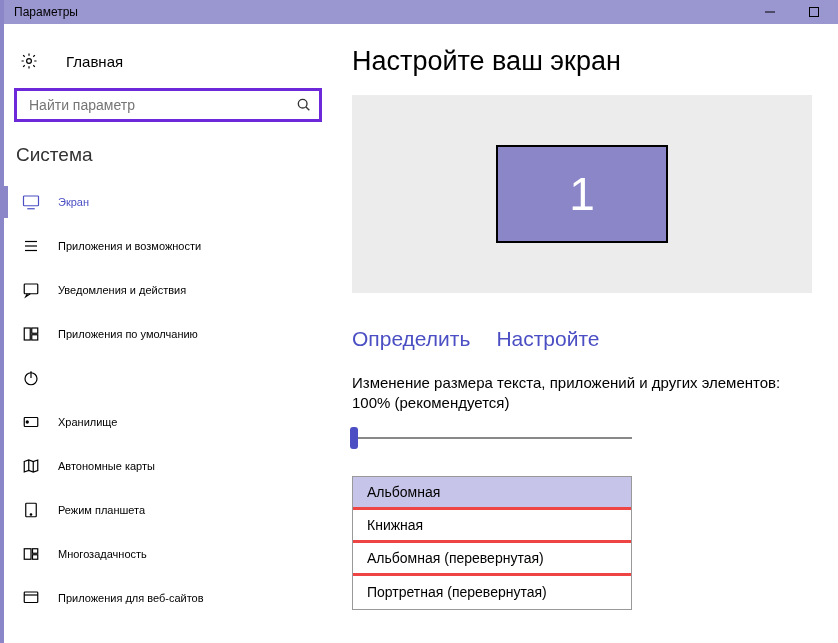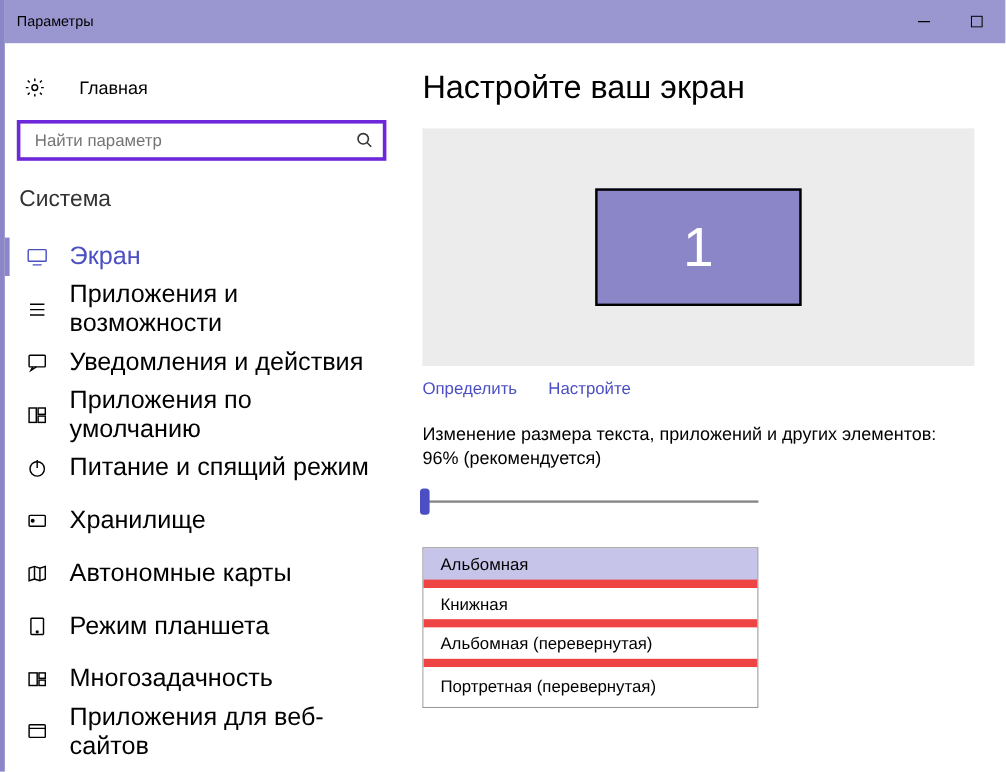--- a/index.html
+++ b/index.html
@@ -6,21 +6,21 @@
   body {
     font-family: "Segoe UI", Arial, sans-serif;
     font-size: 14px;
     background: #fff;
     width: 838px;
     height: 643px;
     overflow: hidden;
     border-left: 4px solid #8a86c7;
   }
   .titlebar {
-    height: 36px;
+    height: 24px;
     background: #9a96d0;
     display: flex;
     align-items: center;
     justify-content: space-between;
     padding: 0 2px 0 10px;
     color: #000;
     font-size: 12px;
   }
   .titlebar-caption { display: flex; align-items: center; gap: 8px; }
   .titlebar-buttons { display: flex; }
@@ -55,21 +55,21 @@
     position: absolute; right: 10px; top: 50%; transform: translateY(-50%);
     width: 16px; height: 16px; color: #444;
   }
   .cat-label { font-size: 19px; color: #333; margin-bottom: 14px; padding-left: 2px;}
   .nav { display: flex; flex-direction: column; }
   .nav-item {
     display: flex; align-items: center; gap: 18px;
     height: 44px;
     padding-left: 8px;
     cursor: default;
-    font-size: 21px;
+    font-size: 11px;
   }
   .nav-item.active { color: #4b4fc3; position: relative; }
   .nav-item.active::before {
     content: ""; position: absolute; left: -10px; top: 6px; bottom: 6px;
     width: 4px; background: #8a86c7;
   }
   .nav-icon { width: 18px; height: 18px; display:flex; align-items:center; justify-content:center; color:#000; flex-shrink:0;}
   .nav-item.active .nav-icon { color: #4b4fc3; }
 
   .main {
@@ -85,37 +85,37 @@
     margin-bottom: 10px;
   }
   .monitor {
     width: 172px; height: 98px;
     background: #8a86c7;
     border: 2px solid #000;
     display: flex; align-items: center; justify-content: center;
     color: #fff; font-size: 46px; font-weight: 300;
   }
   .link-row { display: flex; gap: 26px; margin-bottom: 22px; }
-  .link { color: #4b4fc3; font-size: 14px; cursor: default; }
+  .link { color: #4b4fc3; font-size: 21px; cursor: default; margin-top: 24px; }
   .scale-text { font-size: 15px; margin-bottom: 14px; line-height: 1.35; max-width: 490px;}
   .slider-wrap { width: 280px; margin-bottom: 28px; position: relative; height: 20px; }
   .slider-track { position:absolute; top:50%; left:0; right:0; height:2px; background:#888; transform:translateY(-50%);}
   .slider-thumb { position:absolute; left:0; top:50%; width:8px; height:22px; background:#4b4fc3; transform:translate(-2px,-50%); border-radius:3px;}
   .section-label { font-size: 15px; margin-bottom: 4px; }
   .dropdown {
     width: 280px;
     border: 1px solid #999;
   }
   .dd-option {
     height: 33px;
     padding: 0 14px;
     display: flex; align-items: center;
     font-size: 14px;
     background: #fff;
-    border-bottom: 7px solid #ef4444;
+    border-bottom: 3px solid #ef4444;
     cursor: default;
   }
   .dd-option:last-child { border-bottom: none; }
   .dd-option.selected { background: #c7c4ea; }
   svg { display: block; }
 </style>
 </head>
 <body>
 
 <div class="titlebar">
@@ -199,21 +199,20 @@
         </span>
         <span>Приложения по умолчанию</span>
       </div>
       <div class="nav-item">
         <span class="nav-icon">
           <svg width="18" height="18" viewBox="0 0 24 24" fill="none" stroke="currentColor" stroke-width="1.6">
               <circle cx="12" cy="13" r="8"></circle>
               <line x1="12" y1="3" x2="12" y2="12"></line>
             </svg>
         </span>
-        <span>Питание и спящий режим</span>
       </div>
       <div class="nav-item">
         <span class="nav-icon">
           <svg width="18" height="18" viewBox="0 0 24 24" fill="none" stroke="currentColor" stroke-width="1.6">
               <rect x="3" y="6" width="18" height="12" rx="1"></rect>
               <circle cx="7" cy="12" r="1.4" fill="currentColor"></circle>
             </svg>
         </span>
         <span>Хранилище</span>
       </div>
@@ -265,21 +264,21 @@
       <div class="monitor">
         <span>1</span>
       </div>
     </div>
 
     <div class="link-row">
       <span class="link">Определить</span>
       <span class="link">Настройте</span>
     </div>
 
-    <div class="scale-text">Изменение размера текста, приложений и других элементов: 96% (рекомендуется)</div>
+    <div class="scale-text">Изменение размера текста, приложений и других элементов: 100% (рекомендуется)</div>
 
     <div class="slider-wrap">
       <div class="slider-track"></div>
       <div class="slider-thumb"></div>
     </div>
 
     <div class="dropdown">
       <div class="dd-option selected">Альбомная</div>
       <div class="dd-option">Книжная</div>
       <div class="dd-option">Альбомная (перевернутая)</div>

